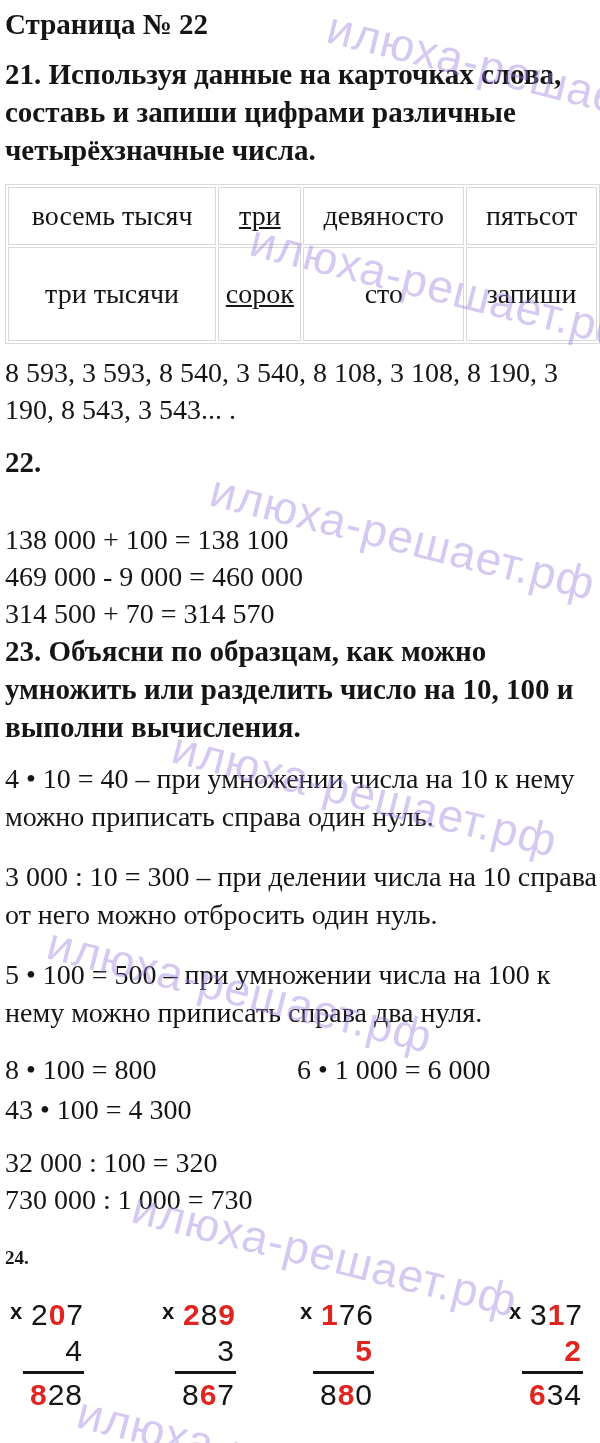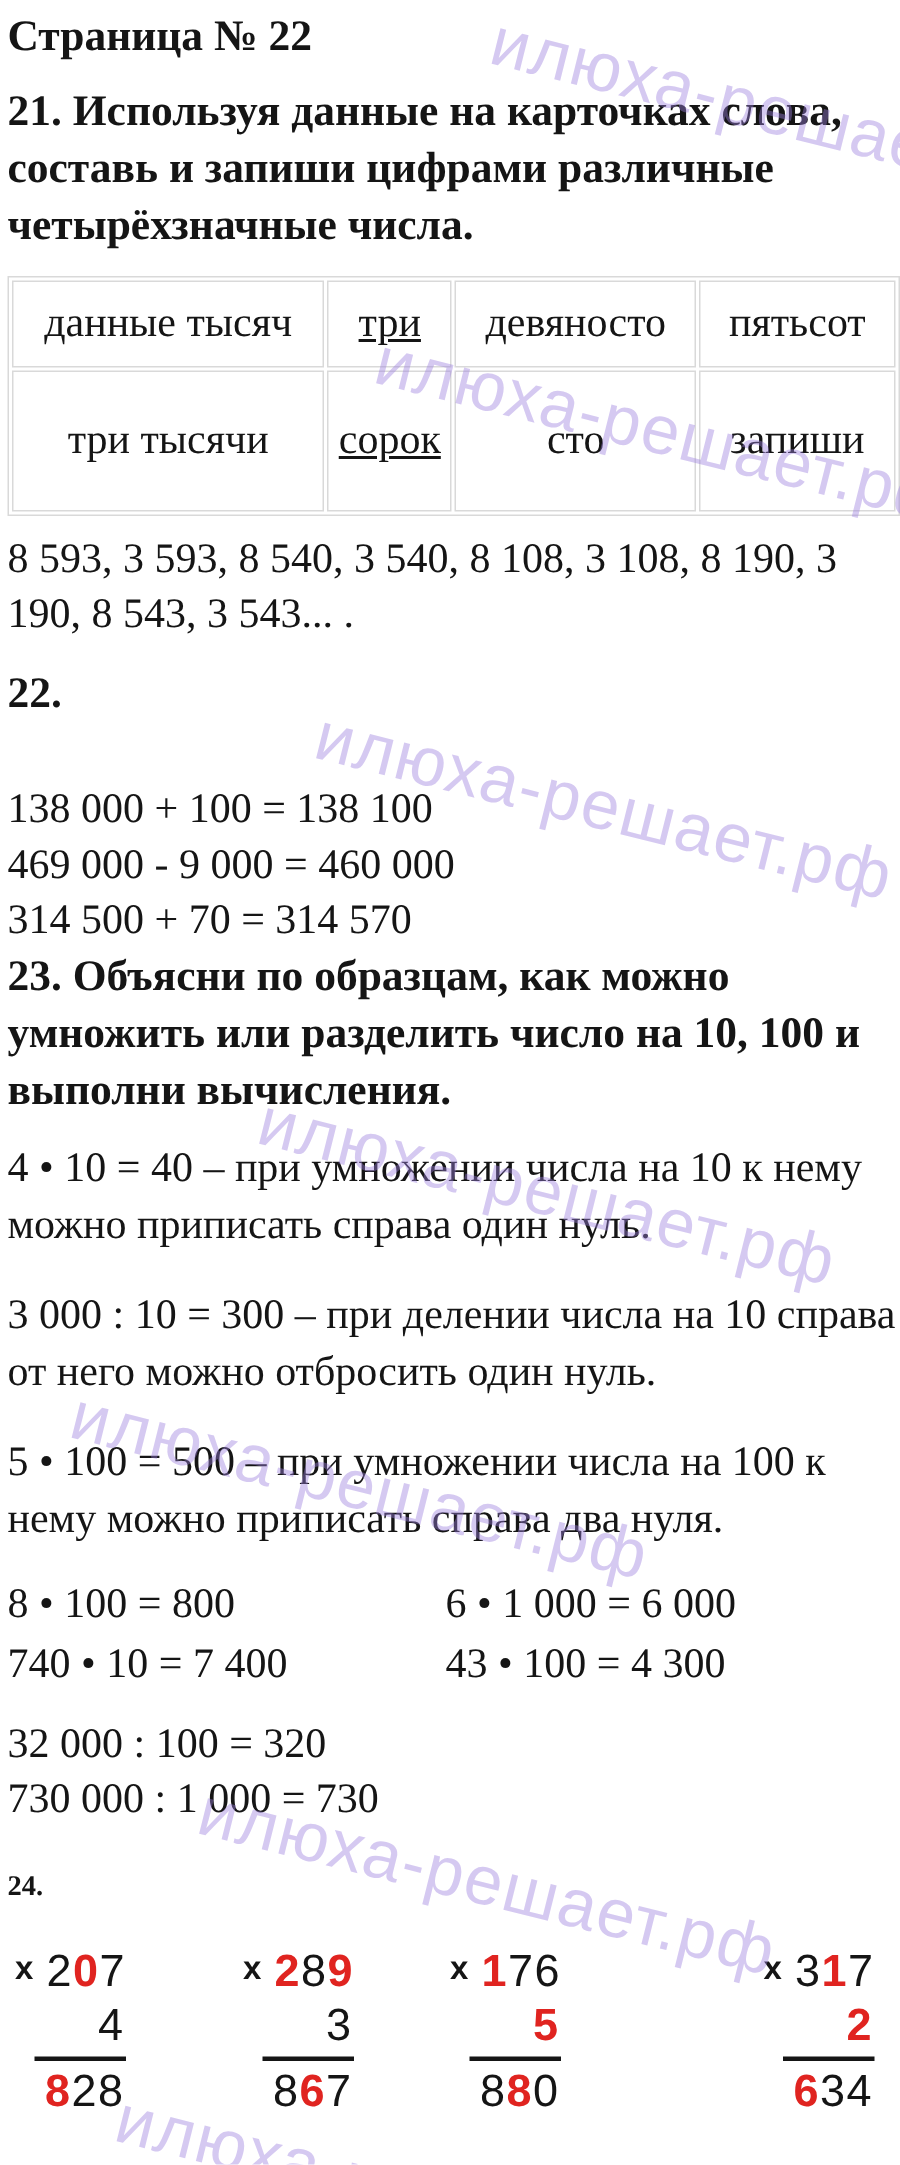--- a/index.html
+++ b/index.html
@@ -94,21 +94,21 @@
 
 <div class="page">
 
   <div class="h-page">Страница № 22</div>
 
   <div class="h-task">21. Используя данные на карточках слова, составь и запиши цифрами различные четырёхзначные числа.</div>
 
   <table class="cards">
     <tbody>
       <tr class="r1">
-        <td class="c1">данные тысяч</td>
+        <td class="c1">восемь тысяч</td>
         <td class="c2">три</td>
         <td class="c3">девяносто</td>
         <td class="c4">пятьсот</td>
       </tr>
       <tr class="r2">
         <td class="c1">три тысячи</td>
         <td class="c2">сорок</td>
         <td class="c3">сто</td>
         <td class="c4">запиши</td>
       </tr>
@@ -127,21 +127,20 @@
 
   <div class="h-task" style="margin-bottom:0;">23. Объясни по образцам, как можно умножить или разделить число на 10, 100 и выполни вычисления.</div>
 
   <p class="para">4 • 10 = 40 – при умножении числа на 10 к нему можно приписать справа один нуль.</p>
   <p class="para">3 000 : 10 = 300 – при делении числа на 10 справа от него можно отбросить один нуль.</p>
   <p class="para" style="margin-bottom:0;">5 • 100 = 500 – при умножении числа на 100 к нему можно приписать справа два нуля.</p>
 
   <div class="two-col">
     <div>8 • 100 = 800</div>
     <div>6 • 1 000 = 6 000</div>
-    <div>740 • 10 = 7 400</div>
     <div>43 • 100 = 4 300</div>
   </div>
 
   <div class="division">
     <div class="eqline">32 000 : 100 = 320</div>
     <div class="eqline">730 000 : 1 000 = 730</div>
   </div>
 
   <div class="h-num2">24.</div>
 

